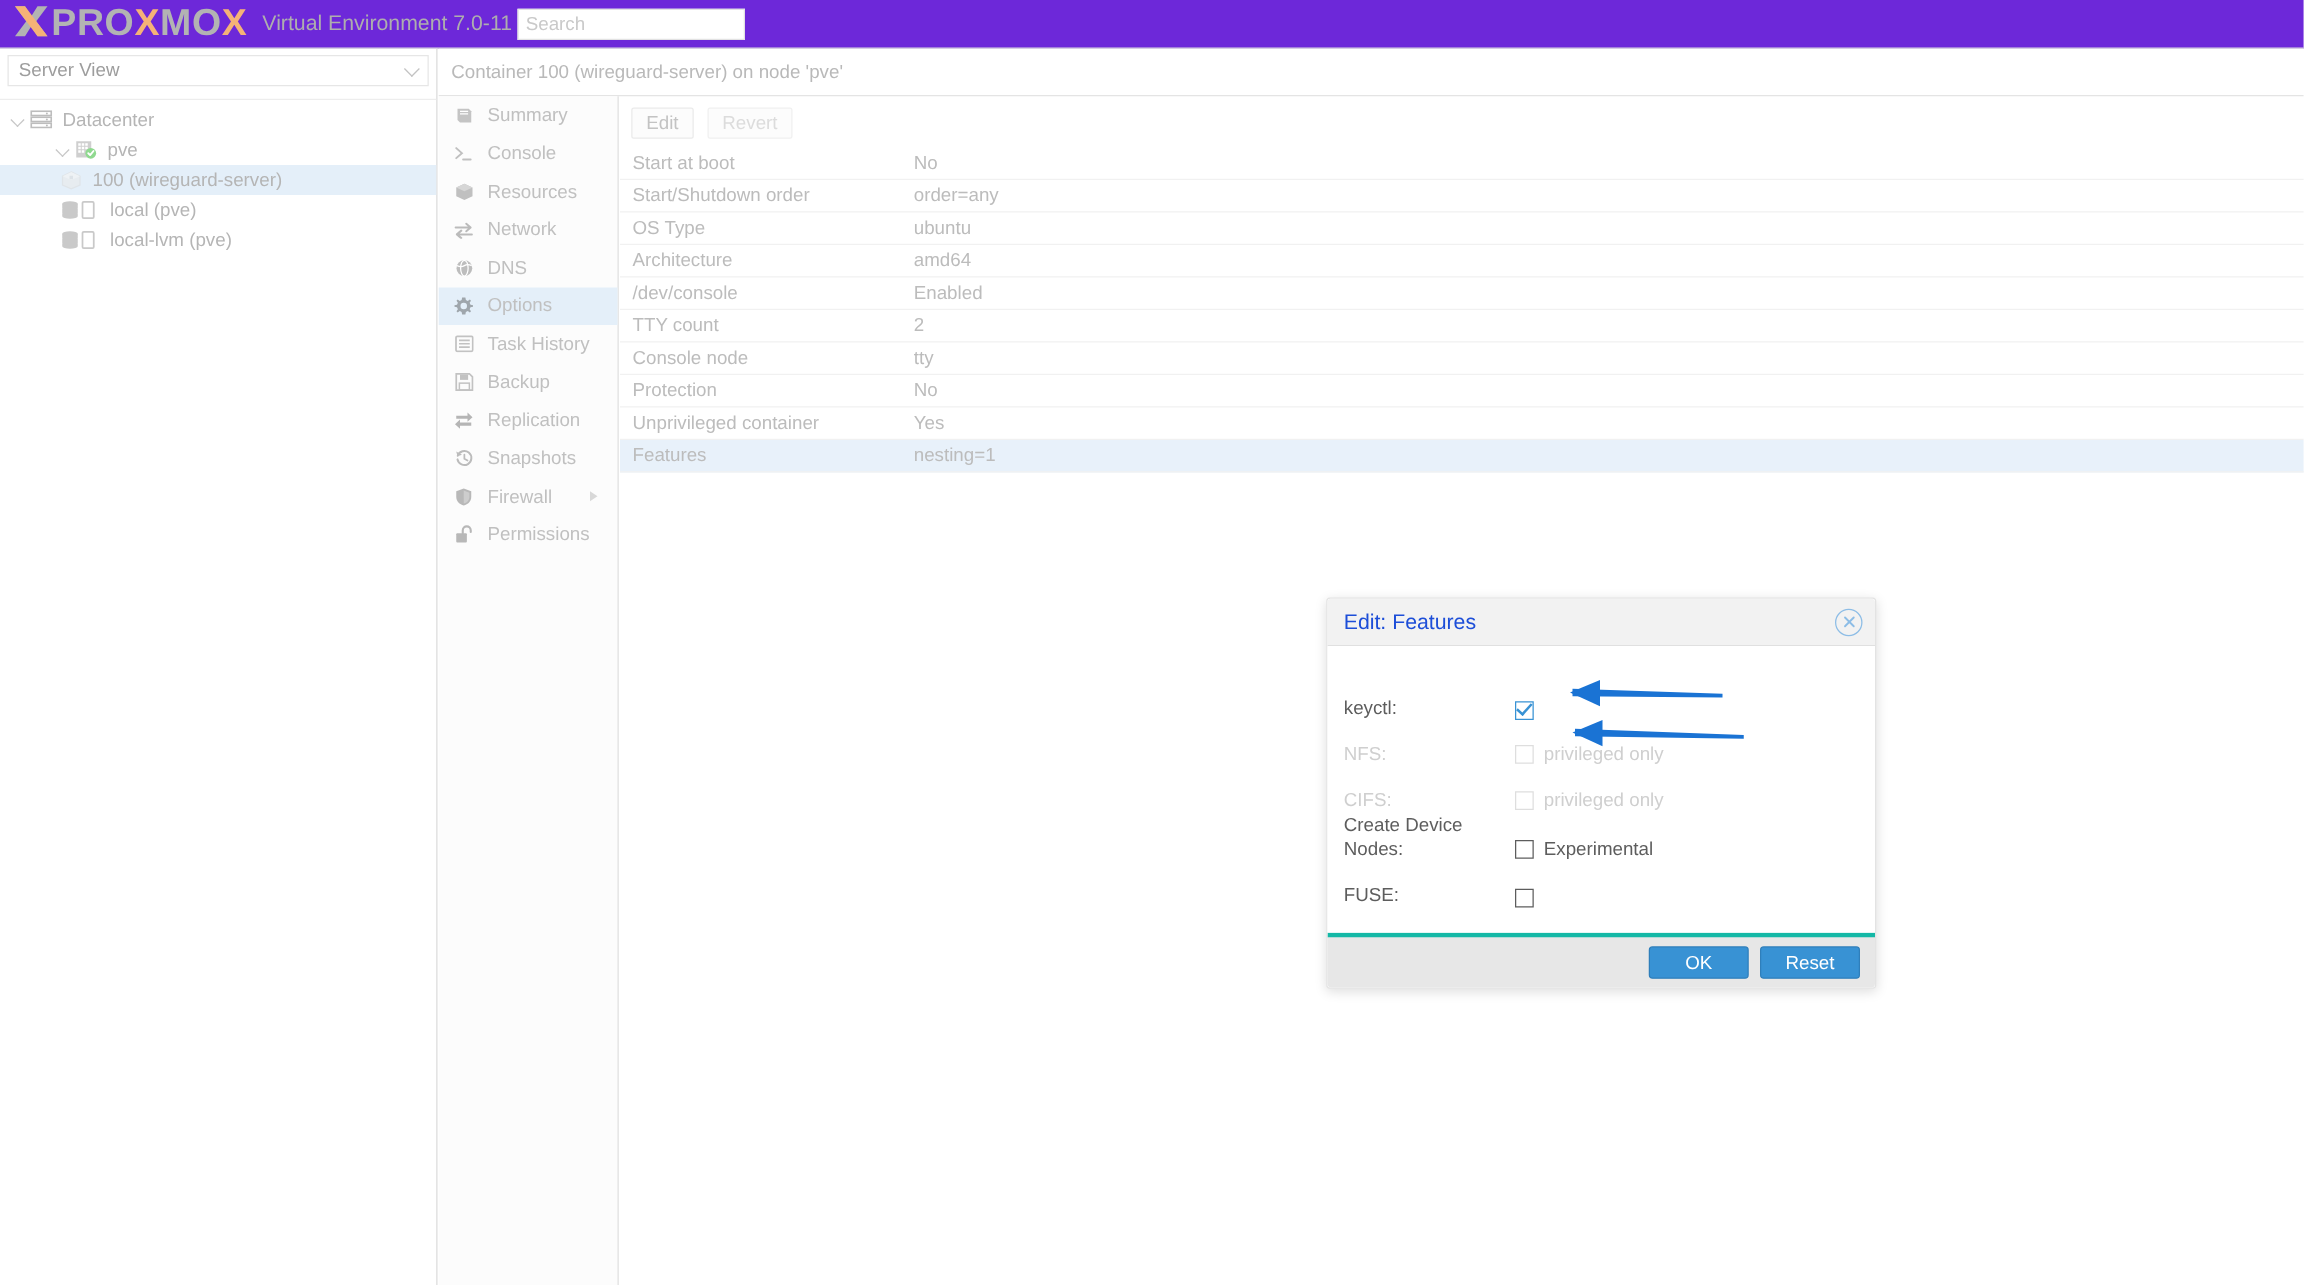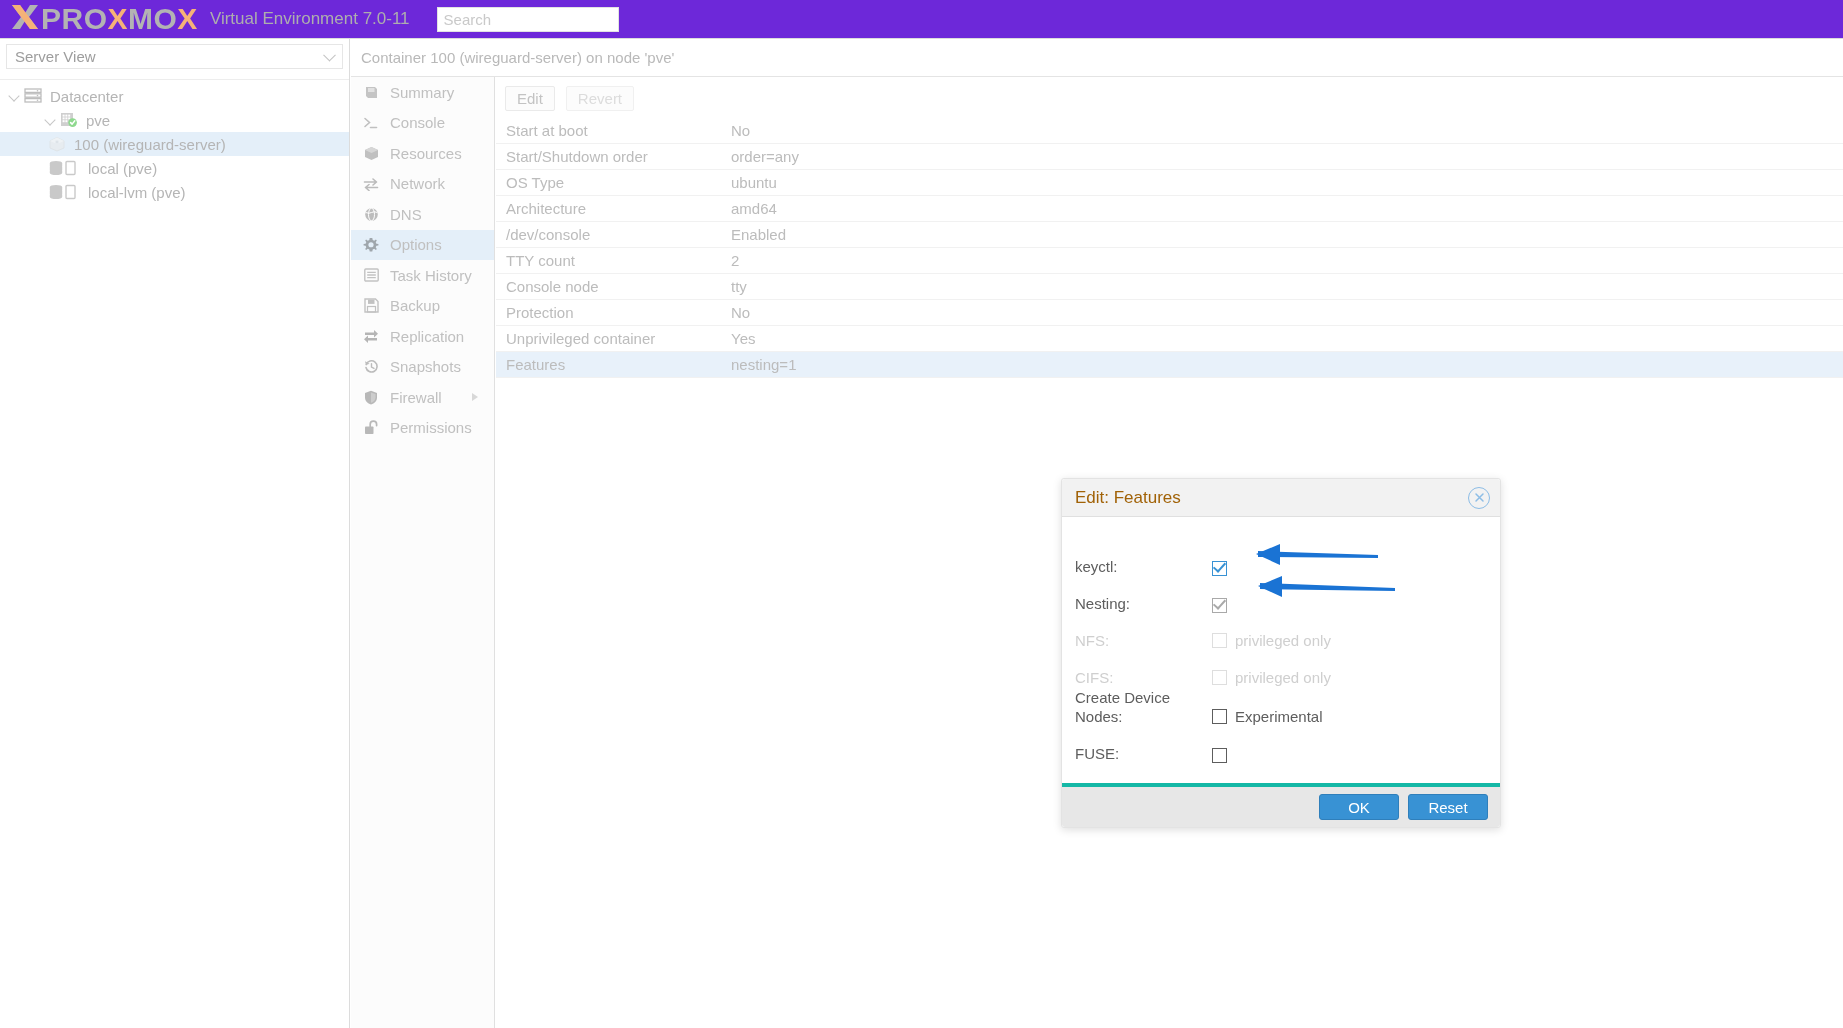--- a/index.html
+++ b/index.html
@@ -44,21 +44,21 @@
   }
   .logo-text .g { color: #b3b3b3; }
   .logo-text .o { color: #f5b277; }
   .ve-label {
     margin-left: 12px;
     font-size: 17px;
     color: #aeaeae;
     white-space: nowrap;
   }
   .search-box {
-    margin-left: 27px;
+    margin-left: 4px;
     width: 182px; height: 25px;
     background: #fff;
     border: 1px solid #e2e2e2;
     display: flex; align-items: center;
     padding: 0 6px;
     font-size: 15px;
     color: #c9c9c9;
   }
 
   
@@ -225,21 +225,21 @@
   .dlg-hdr {
     height: 38px;
     background: #f2f2f2;
     border-bottom: 1px solid #e0e0e0;
     display: flex; align-items: center;
     padding: 0 10px 0 13px;
     border-radius: 3px 3px 0 0;
   }
   .dlg-title {
     font-size: 17px;
-    color: #a16207;
+    color: #1d4ed8;
     flex: 1;
   }
   .dlg-close {
     width: 22px; height: 22px;
     border-radius: 50%;
     border: 1.5px solid #8dbde6;
     position: relative;
     color: #8dbde6;
     display: flex; align-items: center; justify-content: center;
     font-size: 15px;
@@ -622,26 +622,20 @@
 
     <div class="dlg-body">
 
       <div class="frow">
         <div class="flabel">keyctl:</div>
         <div class="fctl">
           <div class="cbox blue checked"></div>
         </div>
       </div>
 
-      <div class="frow">
-        <div class="flabel">Nesting:</div>
-        <div class="fctl">
-          <div class="cbox gray checked"></div>
-        </div>
-      </div>
 
       <div class="frow">
         <div class="flabel dis">NFS:</div>
         <div class="fctl">
           <div class="cbox dis"></div>
           <div class="ctext dis">privileged only</div>
         </div>
       </div>
 
       <div class="frow">

